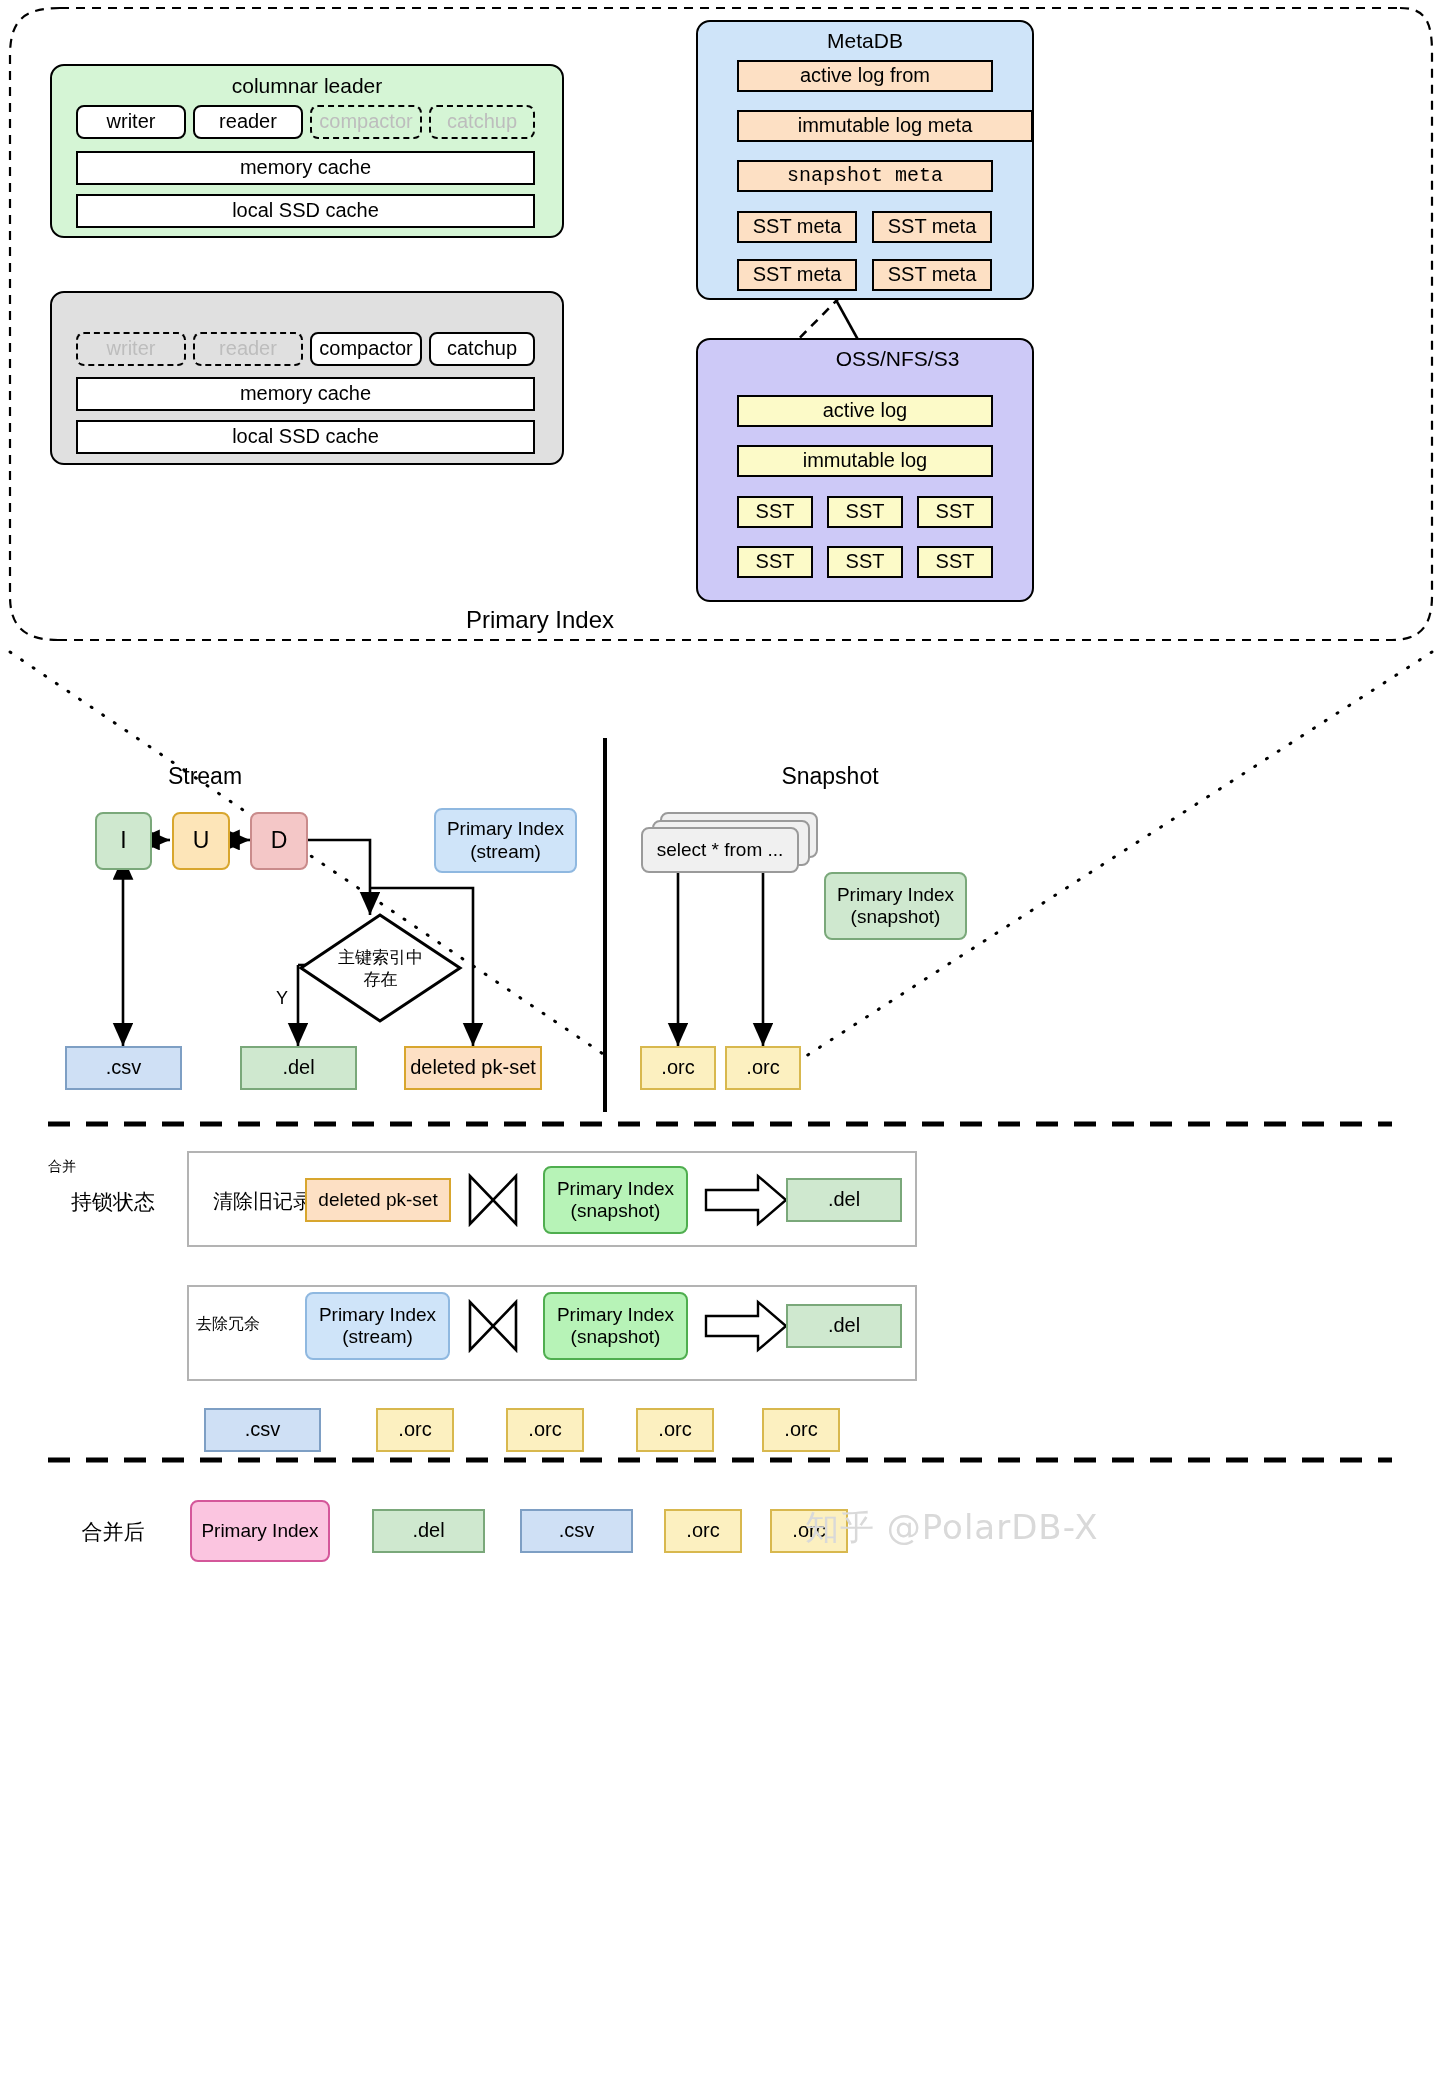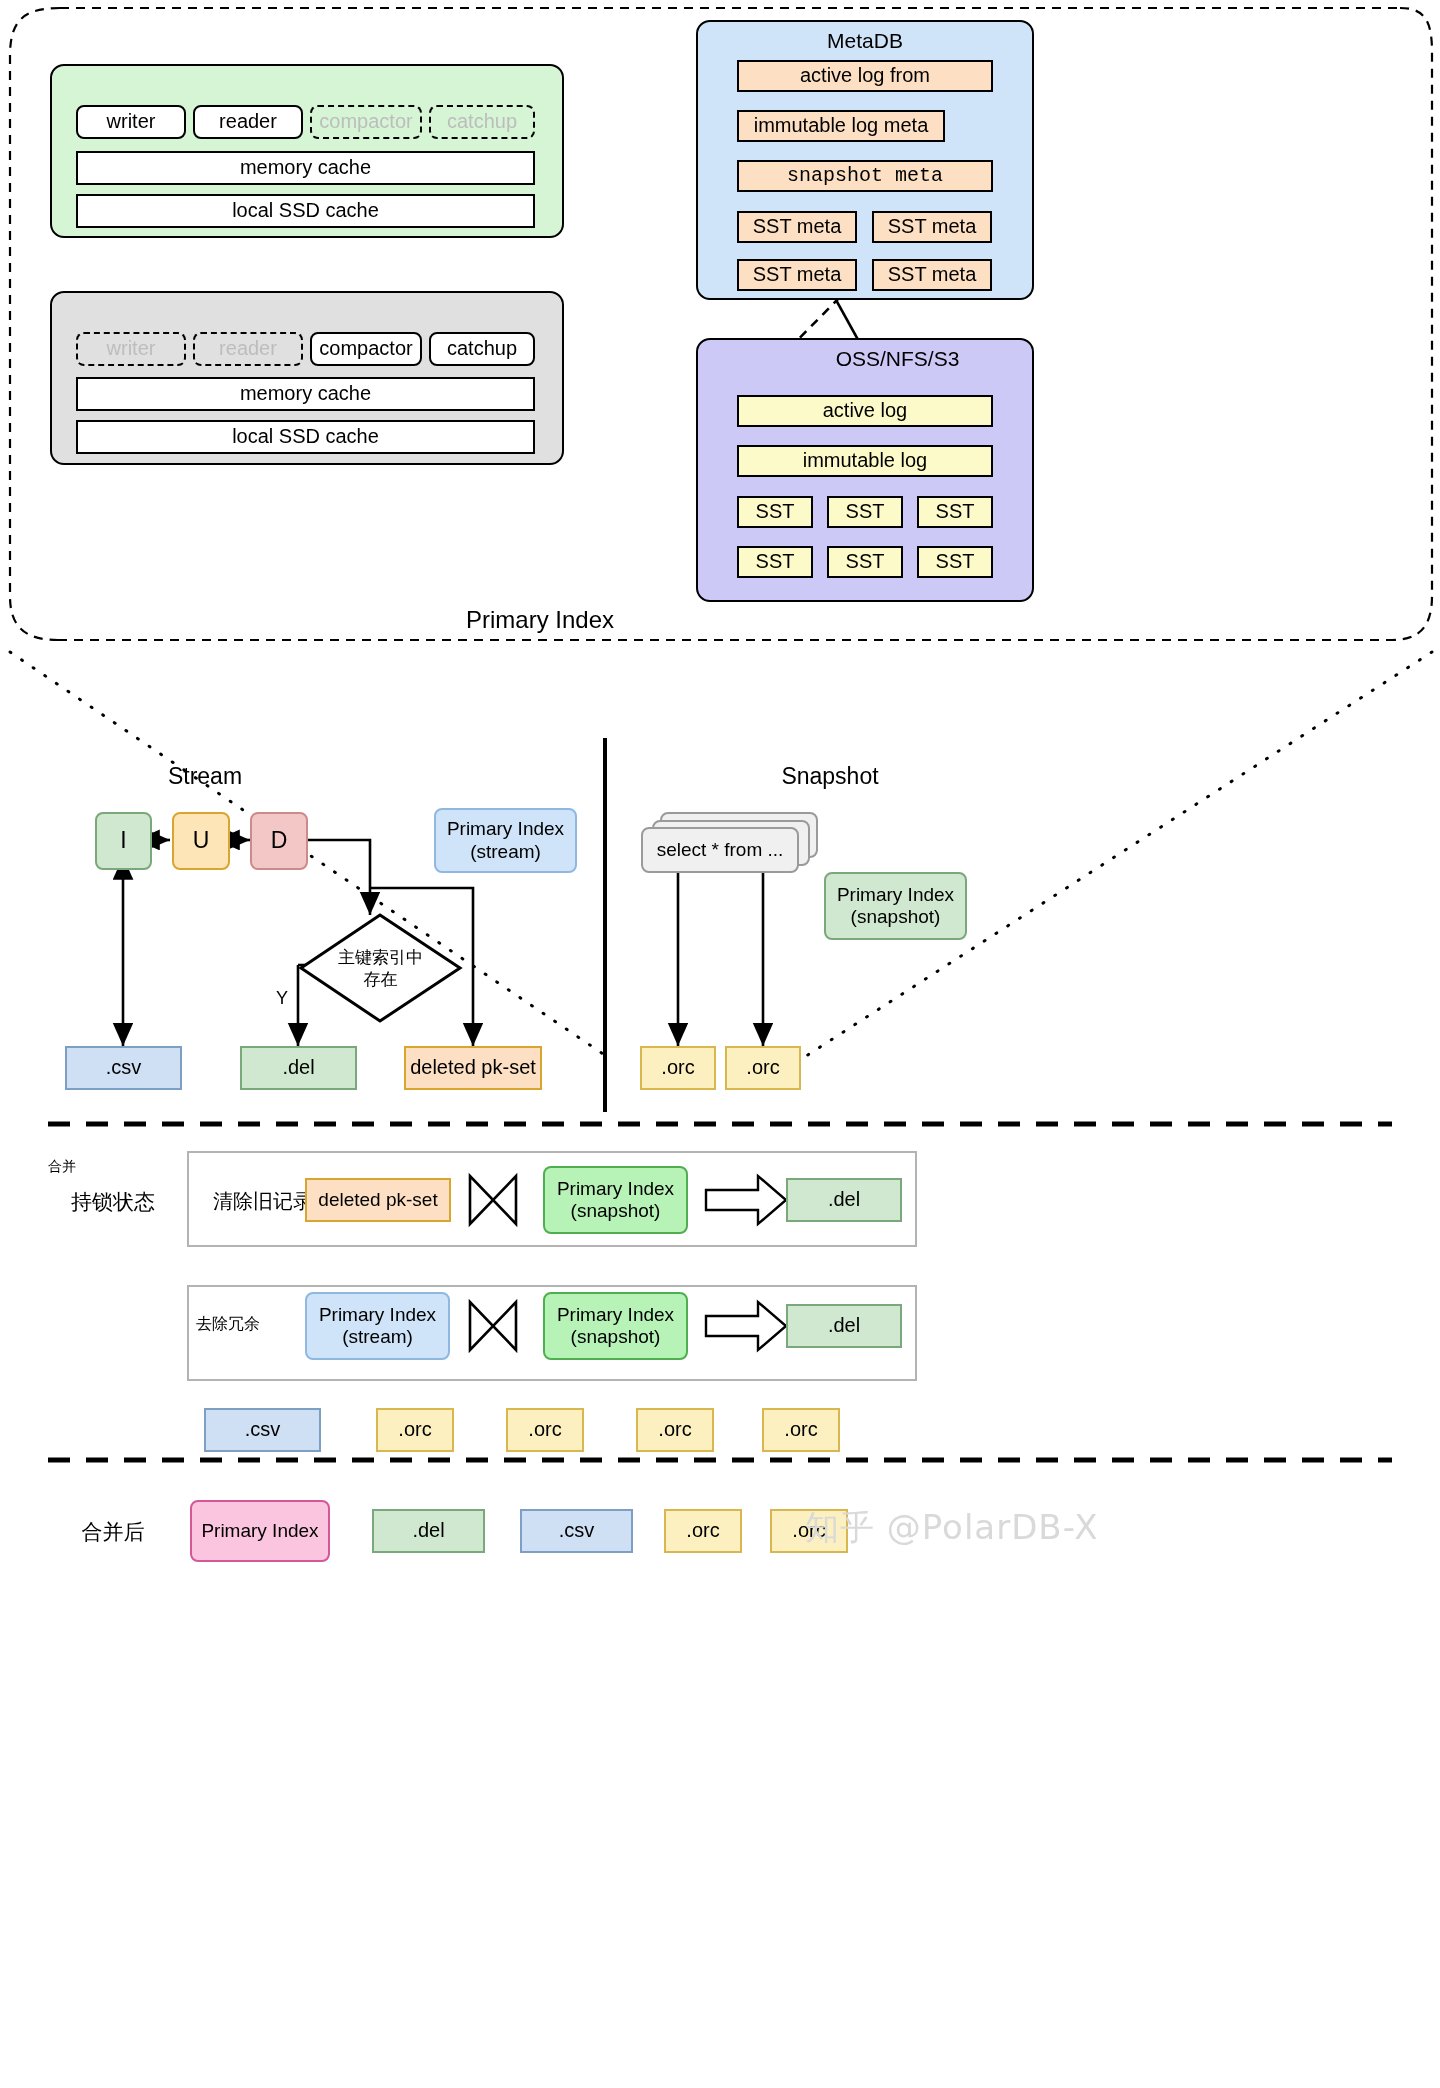--- a/index.html
+++ b/index.html
@@ -123,20 +123,21 @@
     </g>
 
     <path d="M 706,1190 L 758,1190 L 758,1176 L 786,1200 L 758,1224 L 758,1210 L 706,1210 Z" fill="#fff" stroke="#000" stroke-width="2.4"></path>
     <path d="M 706,1316 L 758,1316 L 758,1302 L 786,1326 L 758,1350 L 758,1336 L 706,1336 Z" fill="#fff" stroke="#000" stroke-width="2.4"></path>
   </svg>
 
   <div class="grp-title" style="left:0;top:606px;width:1080px;font-size:24px;">Primary Index</div>
 
   <div class="node rounded" style="left:50px;top:64px;width:514px;height:174px;background:#d5f5d5;border-width:2px;display:block;">
   </div>
+  <div class="grp-title" style="left:50px;top:74px;width:514px;">columnar leader</div>
 
   <div class="node rounded-sm" style="left:76px;top:105px;width:110px;height:34px;font-size:20px;">
     <span>writer</span>
   </div>
   <div class="node rounded-sm" style="left:193px;top:105px;width:110px;height:34px;font-size:20px;">
     <span>reader</span>
   </div>
   <div class="node rounded-sm dashed" style="left:310px;top:105px;width:112px;height:34px;font-size:20px;color:#bdbdbd;background:#d5f5d5;border-color:#000;">
     <span>compactor</span>
   </div>
@@ -171,21 +172,21 @@
   <div class="node" style="left:76px;top:420px;width:459px;height:34px;font-size:20px;">
     <span>local SSD cache</span>
   </div>
 
   <div class="node rounded" style="left:696px;top:20px;width:338px;height:280px;background:#cfe4f9;display:block;"></div>
   <div class="grp-title" style="left:696px;top:29px;width:338px;">MetaDB</div>
 
   <div class="node" style="left:737px;top:60px;width:256px;height:32px;background:#fde0c4;font-size:20px;">
     <span>active log from</span>
   </div>
-  <div class="node" style="left:737px;top:110px;width:208px;height:32px;background:#fde0c4;font-size:20px;">
+  <div class="node" style="left:737px;top:110px;width:296px;height:32px;background:#fde0c4;font-size:20px;">
     <span>immutable log meta</span>
   </div>
   <div class="node" style="left:737px;top:160px;width:256px;height:32px;background:#fde0c4;font-size:20px;font-family:Liberation Mono, monospace;">
     <span>snapshot meta</span>
   </div>
 
   <div class="node" style="left:737px;top:211px;width:120px;height:32px;background:#fde0c4;font-size:20px;">
     <span>SST meta</span>
   </div>
   <div class="node" style="left:872px;top:211px;width:120px;height:32px;background:#fde0c4;font-size:20px;">

